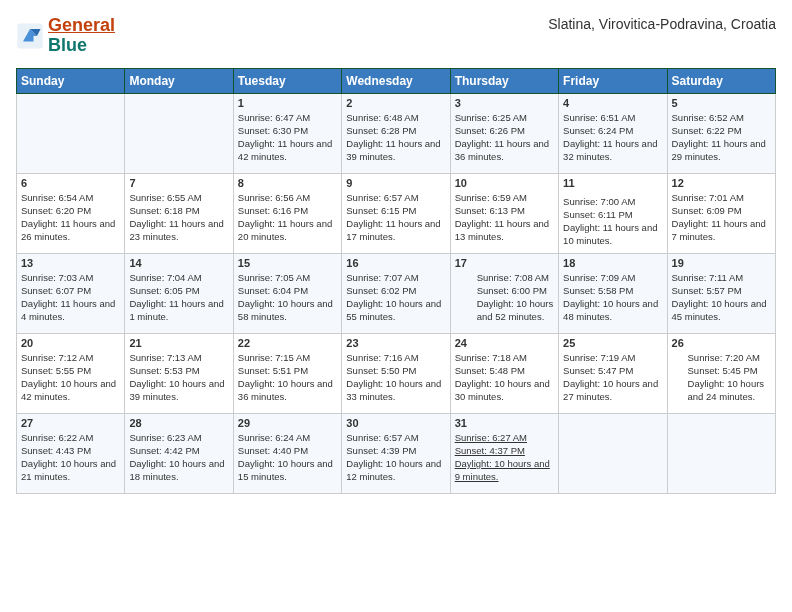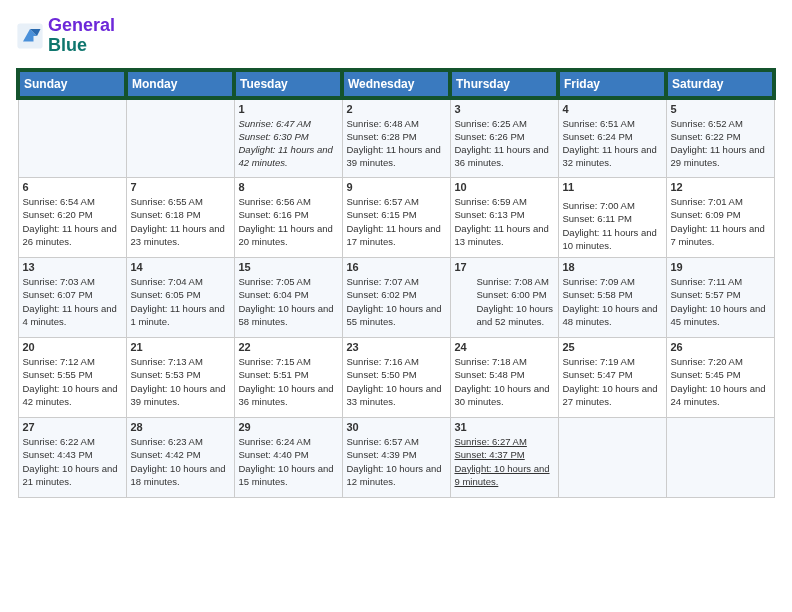--- a/index.html
+++ b/index.html
@@ -21,21 +21,22 @@
       align-items: center;
       gap: 4px;
     }
     .logo-text {
       font-size: 18px;
       font-weight: bold;
       color: #333;
       line-height: 1.1;
     }
     .logo-text span {
-      color: #6d28d9;
+      color: #c2410c;
+      text-decoration: underline;
     }
     .logo-icon {
       width: 28px;
       height: 28px;
     }
     .title-block {
       text-align: right;
     }
     .title-block h1 {
       font-size: 32px;
@@ -51,21 +52,21 @@
       width: 100%;
       border-collapse: collapse;
       table-layout: fixed;
     }
     thead tr th {
       background-color: #3a7abf;
       color: #fff;
       font-size: 12px;
       padding: 5px 4px;
       text-align: left;
-      border: 4px solid #14532d;
+      border: 1px solid #14532d;
     }
     tbody tr td {
       border: 1px solid #ccc;
       vertical-align: top;
       padding: 3px 4px;
       font-size: 10px;
       color: #333;
       height: 80px;
     }
     tbody tr:nth-child(odd) td {
@@ -95,20 +96,21 @@
       <rect x="2" y="2" width="36" height="36" rx="4" fill="#e8f0f8"></rect>
       <polygon points="10,28 20,10 30,20 25,20 25,28" fill="#4a90d9"></polygon>
       <polygon points="20,10 30,20 35,10" fill="#2a6aaf"></polygon>
     </svg>
     <div>
       <div class="logo-text"><span>General</span></div>
       <div class="logo-text" style="color:#0f766e;">Blue</div>
     </div>
   </div>
   <div class="title-block">
+    <h2>Slatina, Virovitica-Podravina, Croatia</h2>
   </div>
 </div>
 
 <table>
   <thead>
     <tr>
     <th>Sunday</th>
         <th>Monday</th>
         <th>Tuesday</th>
         <th>Wednesday</th>
@@ -116,21 +118,21 @@
         <th>Friday</th>
         <th>Saturday</th>
       </tr>
   </thead>
   <tbody id="calendar-body">
   <tr>
         <td></td>
         <td></td>
         <td>
           <span class="day-number">1</span>
-          <div class="day-info" style="white-space: pre-line; font-style: italic;">Sunrise: 6:47 AM
+          <div class="day-info" style="white-space: pre-line;">Sunrise: 6:47 AM
 Sunset: 6:30 PM
 Daylight: 11 hours and 42 minutes.</div>
         </td>
         <td>
           <span class="day-number">2</span>
           <div class="day-info" style="white-space: pre-line;">Sunrise: 6:48 AM
 Sunset: 6:28 PM
 Daylight: 11 hours and 39 minutes.</div>
         </td>
         <td>
@@ -272,21 +274,21 @@
 Daylight: 10 hours and 30 minutes.</div>
         </td>
         <td>
           <span class="day-number">25</span>
           <div class="day-info" style="white-space: pre-line;">Sunrise: 7:19 AM
 Sunset: 5:47 PM
 Daylight: 10 hours and 27 minutes.</div>
         </td>
         <td>
           <span class="day-number">26</span>
-          <div class="day-info" style="white-space: pre-line;">Sunrise: 7:20 AM
+          <div class="day-info" style="white-space: pre-line; margin-left: 16px;">Sunrise: 7:20 AM
 Sunset: 5:45 PM
 Daylight: 10 hours and 24 minutes.</div>
         </td>
       </tr>
       <tr>
         <td>
           <span class="day-number">27</span>
           <div class="day-info" style="white-space: pre-line;">Sunrise: 6:22 AM
 Sunset: 4:43 PM
 Daylight: 10 hours and 21 minutes.</div>

